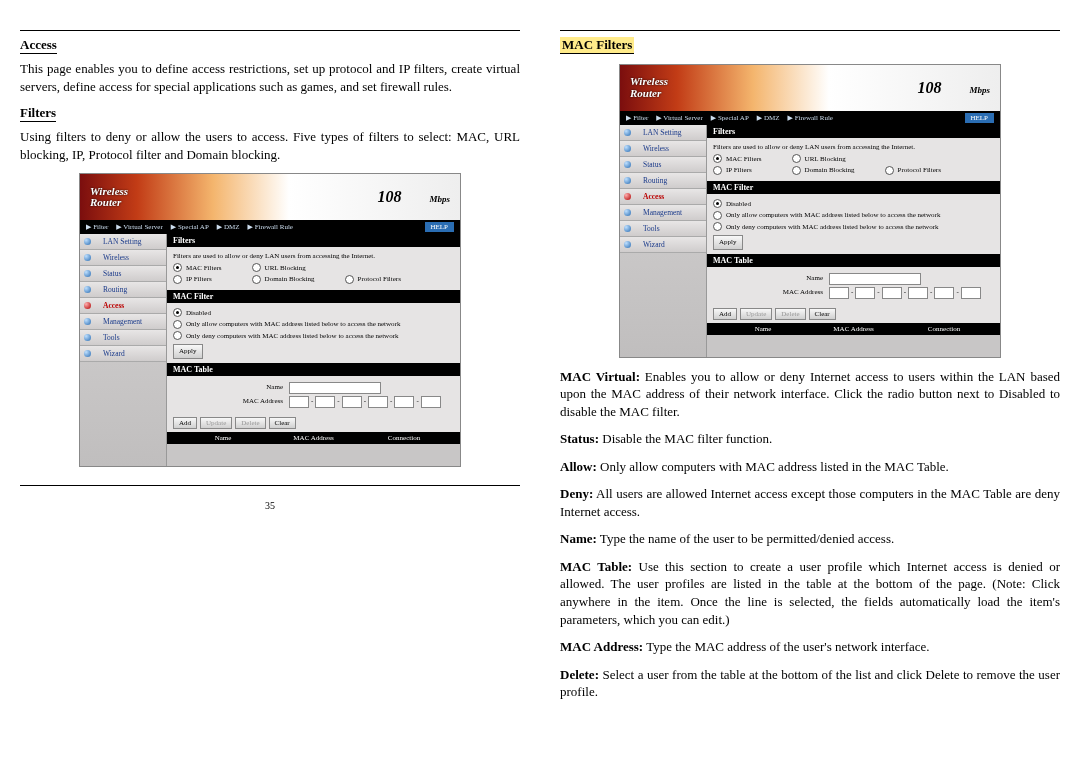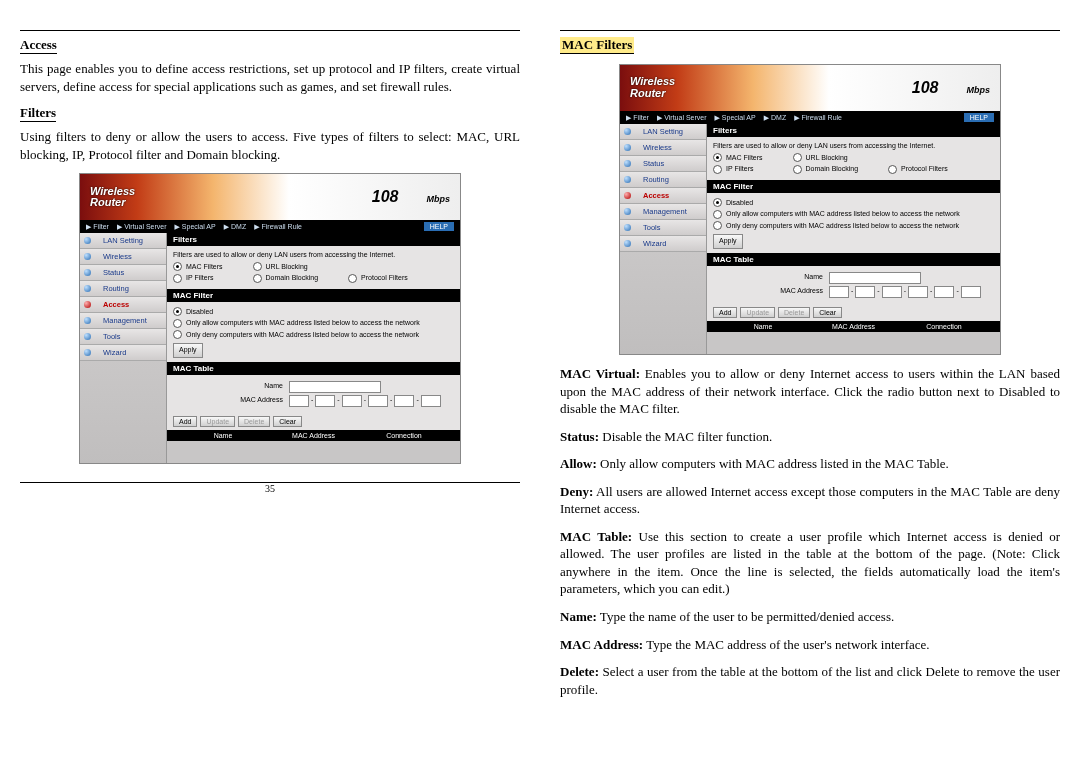--- a/index.html
+++ b/index.html
@@ -38,21 +38,21 @@
   .body-text {
     text-align: justify;
     line-height: 1.35;
     margin: 2px 0 10px 0;
   }
   .body-text b { font-weight: bold; }
   .screenshot {
     width: 380px;
     border: 1px solid #888;
     background: #c8c6c6;
-    font-family: Liberation Sans, sans-serif;
+    font-family: Liberation Serif, serif;
     font-size: 8px;
     color: #000;
     margin: 6px auto 10px auto;
   }
   .ss-banner {
     height: 46px;
     background: linear-gradient(90deg,#7b0e0e 0%, #c23c16 15%, #f4b56d 35%, #fff 55%, #eee 100%);
     display:flex;
     align-items:center;
     justify-content:space-between;
@@ -143,21 +143,21 @@
   }
   .ss-table > div { padding:2px 6px; }
   .ss-th1 { width:100px; text-align:center;}
   .ss-th2 { flex:1; text-align:center;}
   .ss-th3 { width:100px; text-align:center;}
   .ss-table-body { height:22px; background:#c8c6c6; }
   .footer-hr {
     border-top:1px solid #000;
     margin-top:18px;
   }
-  .pgnum { text-align:center; font-size:10px; margin-top:0; }
+  .pgnum { text-align:center; font-size:10px; margin-top:14px; }
 </style>
 </head>
 <body>
 
 <div class="page-wrap">
 
   <div class="col">
     <div class="hr"></div>
     <div class="section-heading">Access</div>
     <div class="body-text">This page enables you to define access restrictions, set up protocol and IP filters, create virtual servers, define access for special applications such as games, and set firewall rules.</div>
@@ -442,22 +442,22 @@
           </div>
           <div class="ss-table-body"></div>
         </div>
       </div>
     </div>
 
     <div class="body-text"><b>MAC Virtual:</b><span> Enables you to allow or deny Internet access to users within the LAN based upon the MAC address of their network interface. Click the radio button next to Disabled to disable the MAC filter.</span></div>
     <div class="body-text"><b>Status:</b><span> Disable the MAC filter function.</span></div>
     <div class="body-text"><b>Allow:</b><span> Only allow computers with MAC address listed in the MAC Table.</span></div>
     <div class="body-text"><b>Deny:</b><span> All users are allowed Internet access except those computers in the MAC Table are deny Internet access.</span></div>
+    <div class="body-text"><b>Name:</b><span> Type the name of the user to be permitted/denied access.</span></div>
     <div class="body-text"><b>MAC Table:</b><span> Use this section to create a user profile which Internet access is denied or allowed.  The user profiles are listed in the table at the bottom of the page.  (Note: Click anywhere in the item. Once the line is selected, the fields automatically load the item's parameters, which you can edit.)</span></div>
-    <div class="body-text"><b>Name:</b><span> Type the name of the user to be permitted/denied access.</span></div>
     <div class="body-text"><b>MAC Address:</b><span> Type the MAC address of the user's network interface.</span></div>
     <div class="body-text"><b>Delete:</b><span> Select a user from the table at the bottom of the list and click Delete to remove the user profile.</span></div>
     
     
 
     
     
   </div>
 </div>
 

